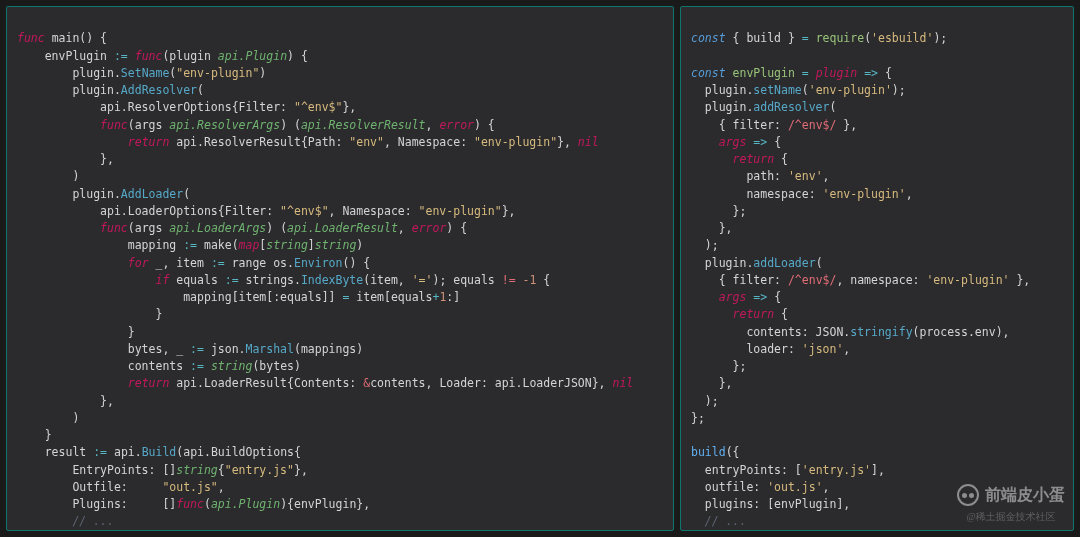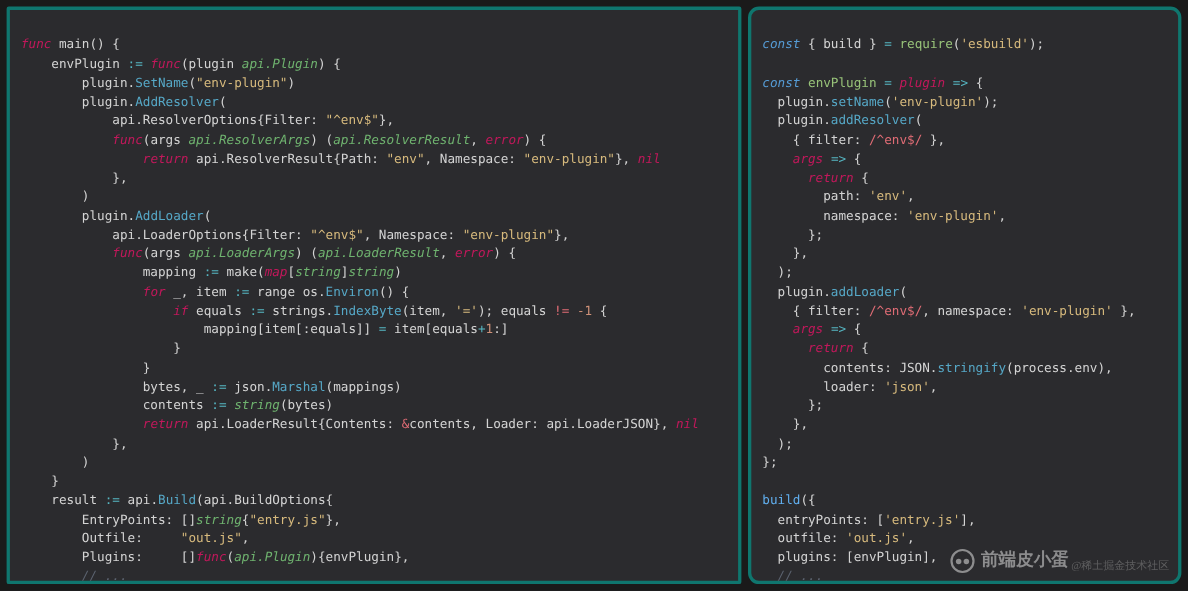--- a/index.html
+++ b/index.html
@@ -11,29 +11,29 @@
     color: #d4d4d4;
     padding: 6px;
     display: flex;
     gap: 6px;
     width: 1080px;
     height: 537px;
     overflow: hidden;
   }
   .pane {
     background: #2b2b2e;
-    border: 3px solid #0f766e;
+    border: 1px solid #0f766e;
     border-radius: 2px;
     padding: 6px 10px;
     white-space: pre;
     overflow: hidden;
     position: relative;
   }
   .pane-left  { flex: 0 0 668px; }
-  .pane-right { flex: 1 1 auto; border-radius: 10px; }
+  .pane-right { flex: 1 1 auto; }
 
   .kw     { color: #c2185b; font-style: italic; }           
   .fn     { color: #56a8c7; }                                 
   .type   { color: #6fb36f; font-style: italic; }            
   .str    { color: #d7ba7d; }                                 
   .regex  { color: #e06c75; }                                 
   .num    { color: #ce9178; }
   .err    { color: #c2185b; font-style: italic; }
   .op2    { color: #56b6c2; }                                 
   .amp    { color: #e06c75; }                                 
@@ -41,22 +41,22 @@
   .obj    { color: #98c379; }                                 
   .cmt    { color: #5c6370; font-style: italic; }            
   .jsfn   { color: #61afef; }
 
   
   .watermark {
     position: absolute;
     right: 8px;
     bottom: 6px;
     display: flex;
-    align-items: flex-end;
-    flex-direction: row;
+    align-items: center;
+    flex-direction: column;
     gap: 2px;
     opacity: 0.55;
     pointer-events: none;
   }
   .wm-top {
     display: flex;
     align-items: center;
     gap: 6px;
     color: #ddd;
     font-size: 16px;

